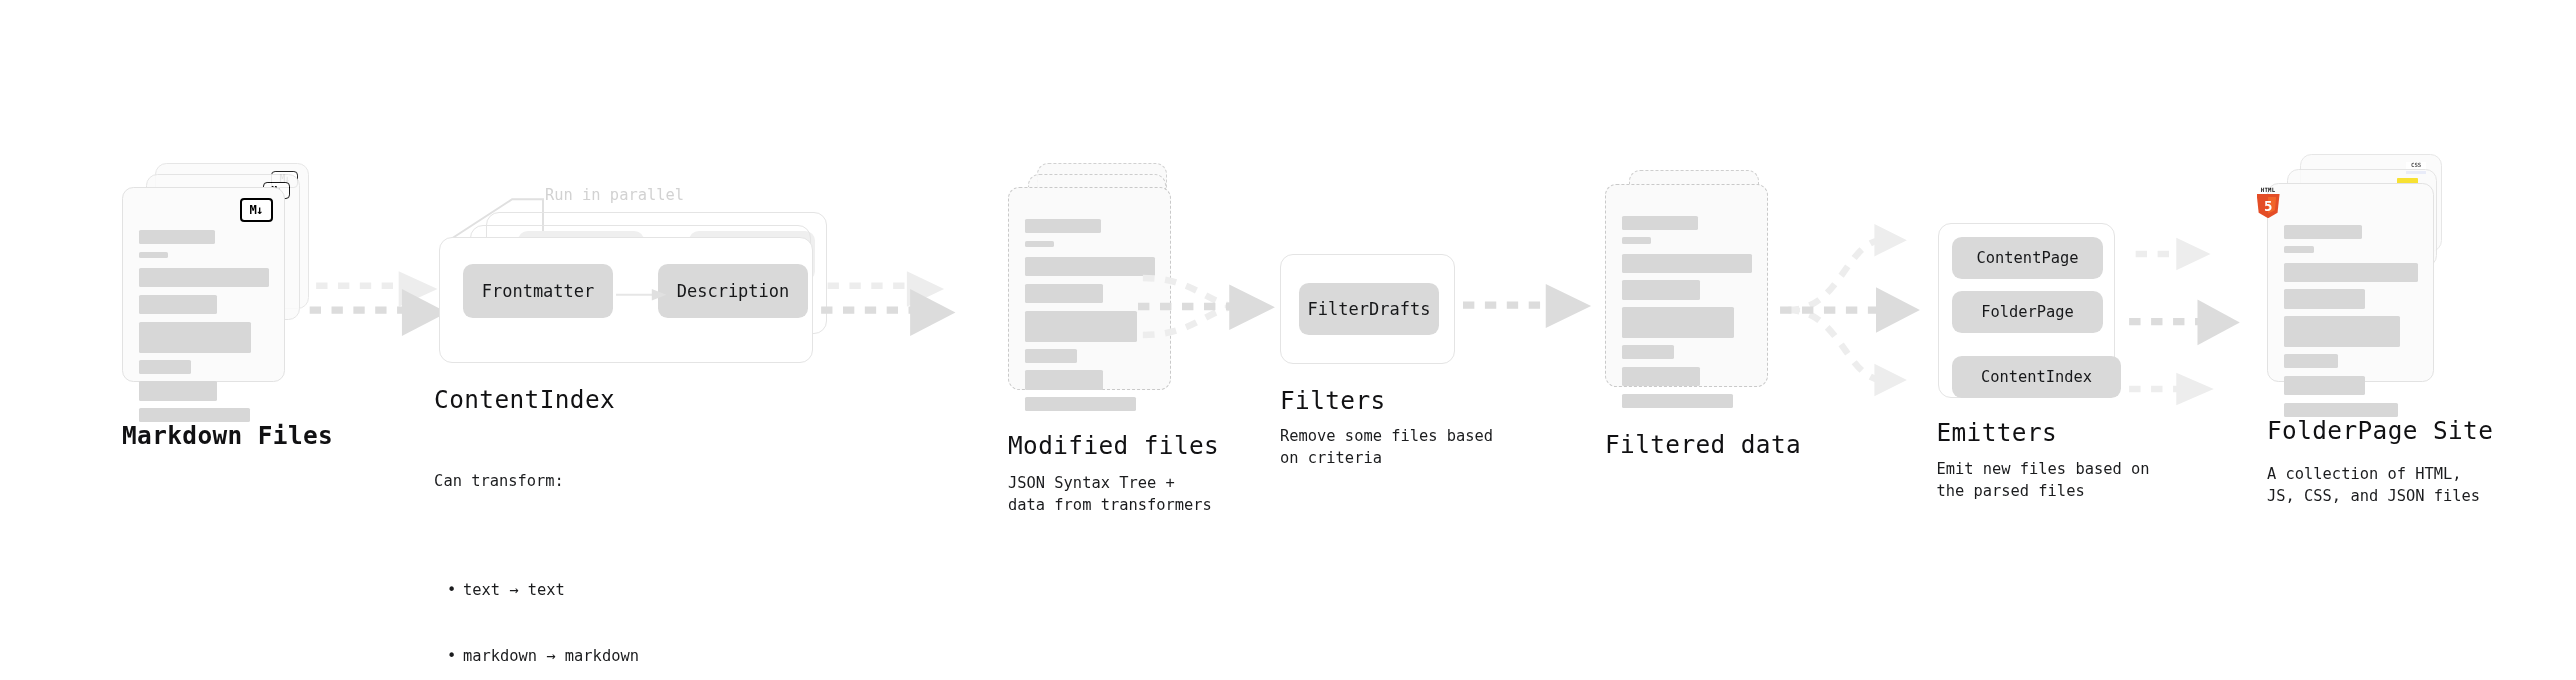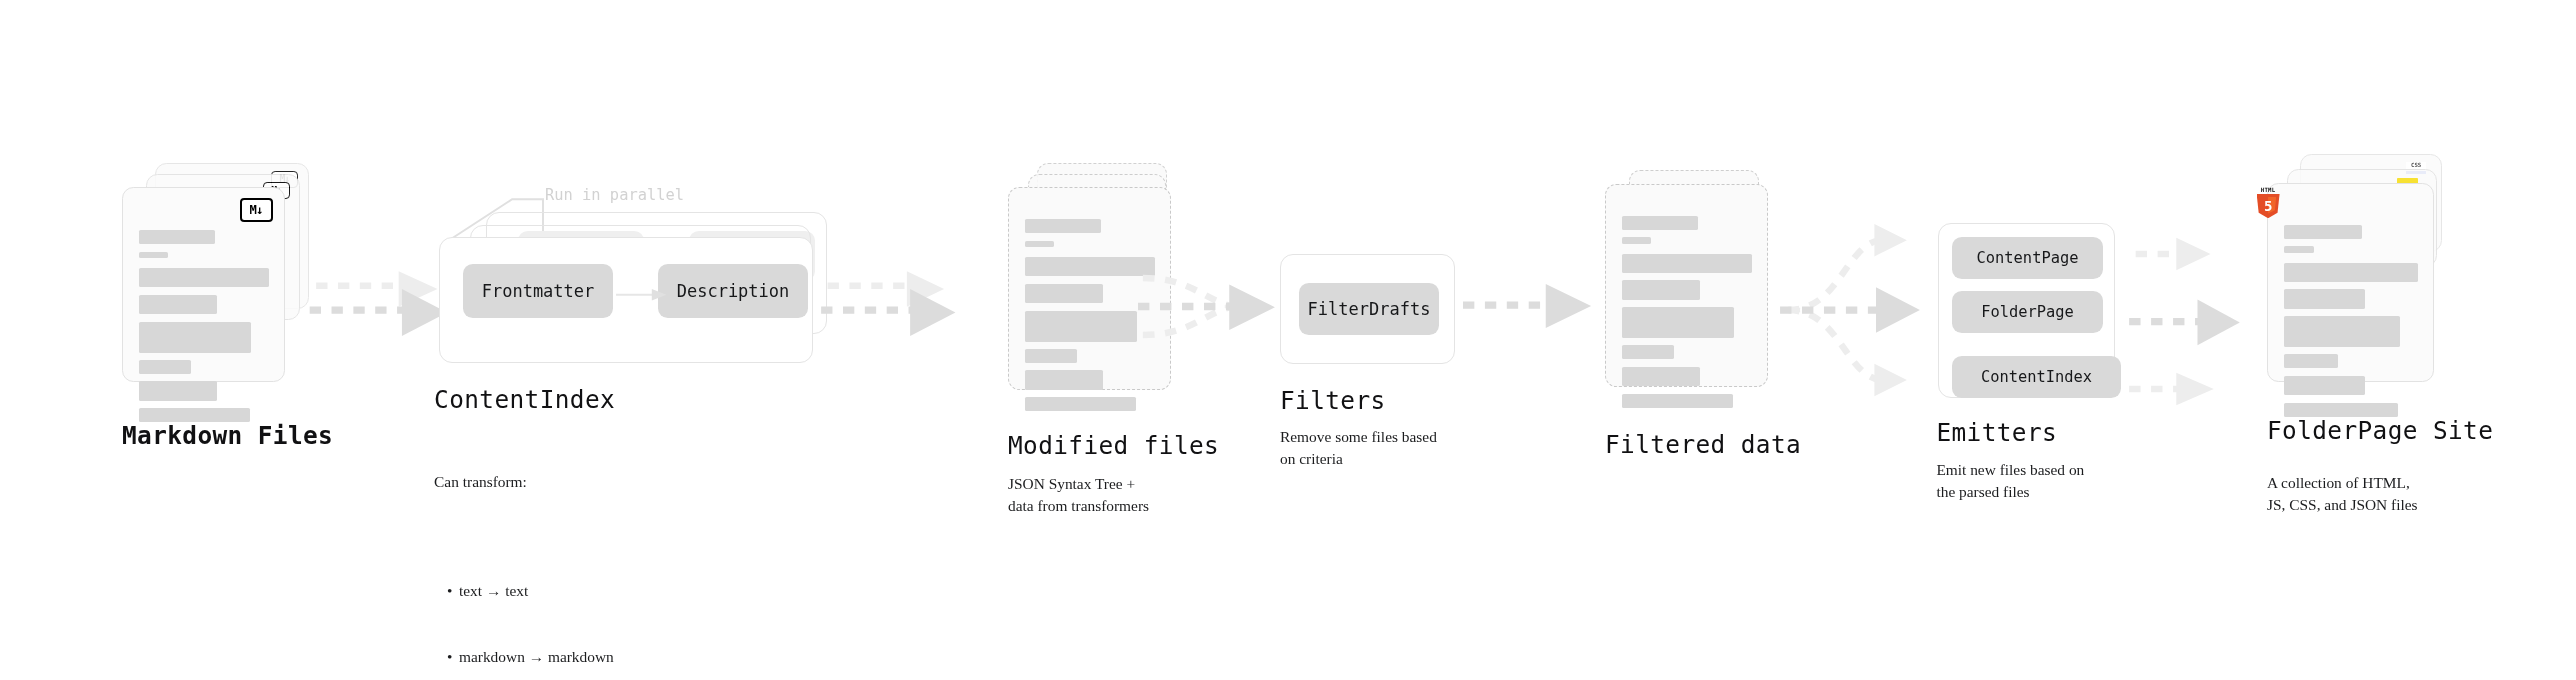--- a/index.html
+++ b/index.html
@@ -65,21 +65,21 @@
   .pill{
     position:absolute;background:#d9d9d9;border-radius:9.8px;
     display:flex;align-items:center;justify-content:center;
     font-size:17px;color:#17181a;box-sizing:border-box;white-space:nowrap;
   }
   .pill.ghost{background:#e9e9e9;}
   .pill.ghost2{background:#efefef;}
 
   
   .title{position:absolute;font-size:24.4px;color:#111113;white-space:nowrap;letter-spacing:0.4px;}
-  .desc{position:absolute;font-size:15.4px;color:#1b1c1e;line-height:1.42;white-space:pre;font-family:Liberation Serif, serif;}
+  .desc{position:absolute;font-size:15.4px;color:#1b1c1e;line-height:1.42;white-space:pre;}
   .note{position:absolute;font-size:15.4px;color:#d2d2d2;white-space:nowrap;}
   .bullets{margin:0;padding:0 0 0 13px;list-style:none;}
   .bullets li{white-space:pre;}
   .bullets li::before{content:"\2022";margin-right:6.5px;}
 
   svg{overflow:visible;position:absolute;}
   .arrowline{stroke:#dcdcdc;stroke-width:9;stroke-dasharray:14 13;fill:none;}
   .arrowline.faint{stroke:#ededed;stroke-width:8;}
   .arrowhead{fill:#dcdcdc;}
   .arrowhead.faint{fill:#ededed;}
@@ -286,18 +286,18 @@
           <div class="bar" style="width:100%;height:19.5px;"></div>
           <div class="bar" style="width:60%;height:19.5px;"></div>
           <div class="bar" style="width:86%;height:31px;"></div>
           <div class="bar" style="width:40%;height:14px;"></div>
           <div class="bar" style="width:60%;height:19.5px;"></div>
           <div class="bar" style="width:85%;height:14px;"></div>
         </div>
       </div>
     </div>
     <div class="title" style="left:0px;top:262px;">FolderPage Site</div>
-    <div class="desc" style="left:0px;top:318px;">A collection of HTML,
+    <div class="desc" style="left:0px;top:310px;">A collection of HTML,
 JS, CSS, and JSON files</div>
   </div>
 
 </div>
 
 
 </body></html>

